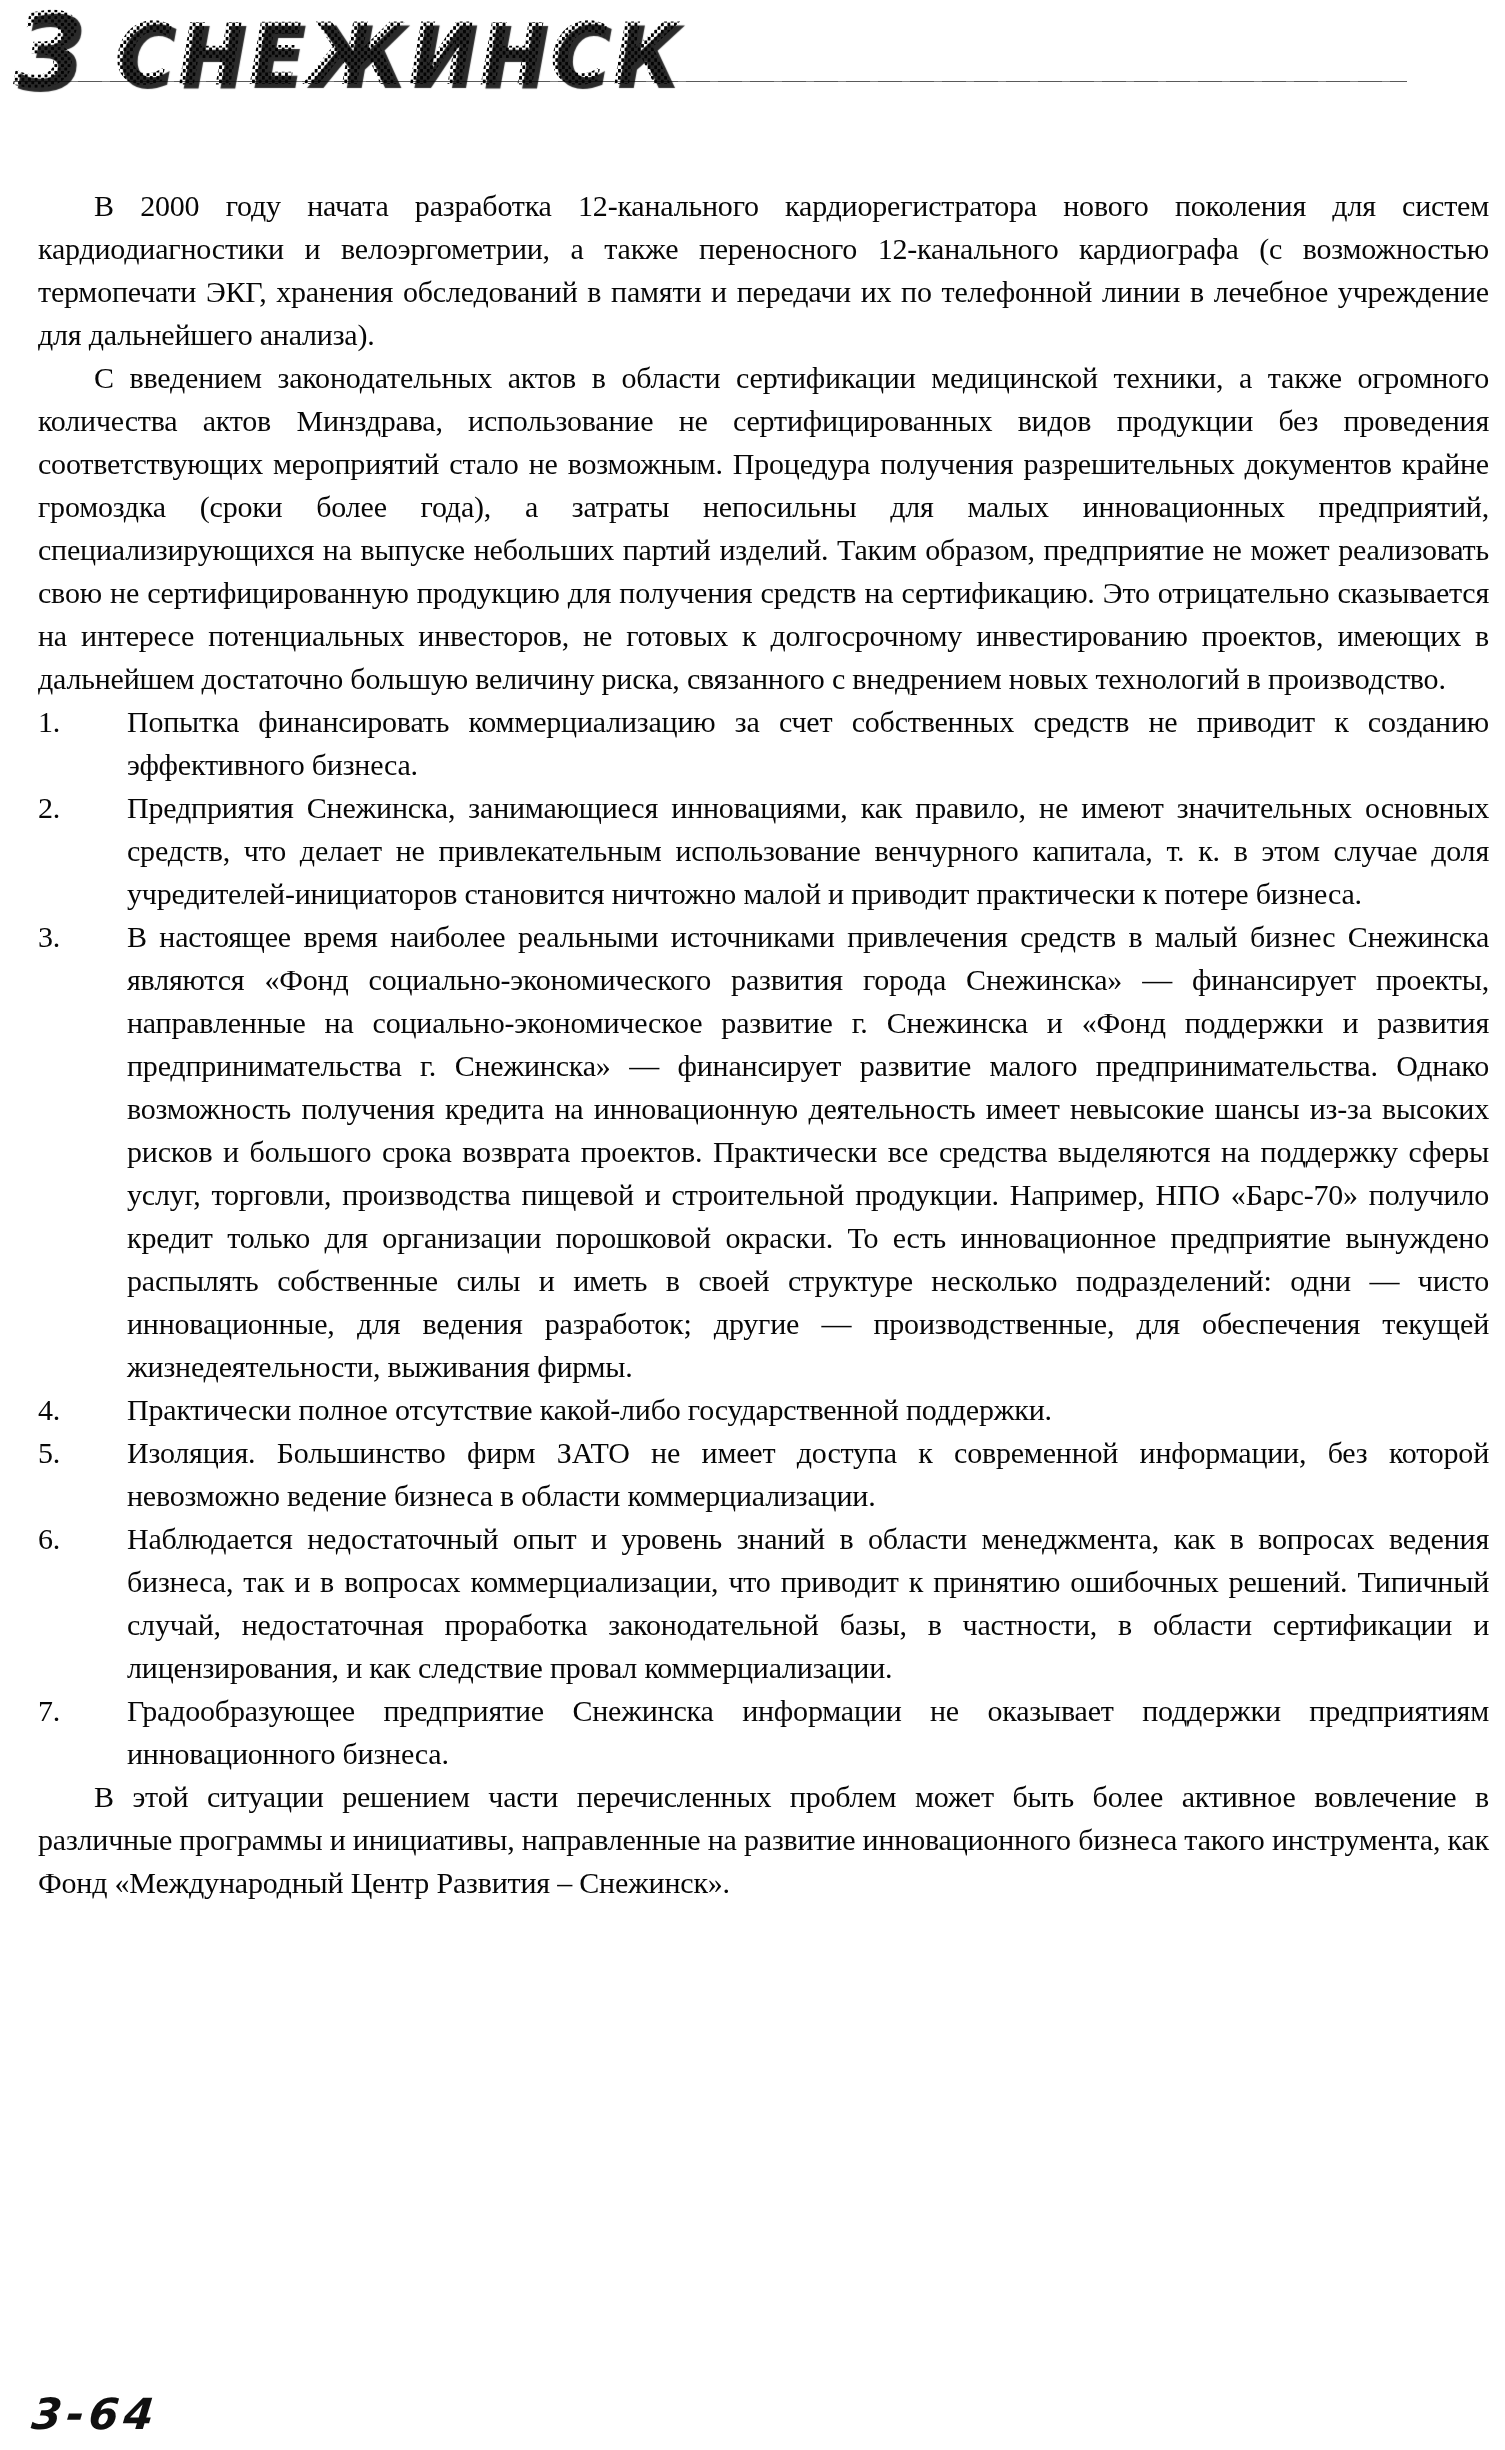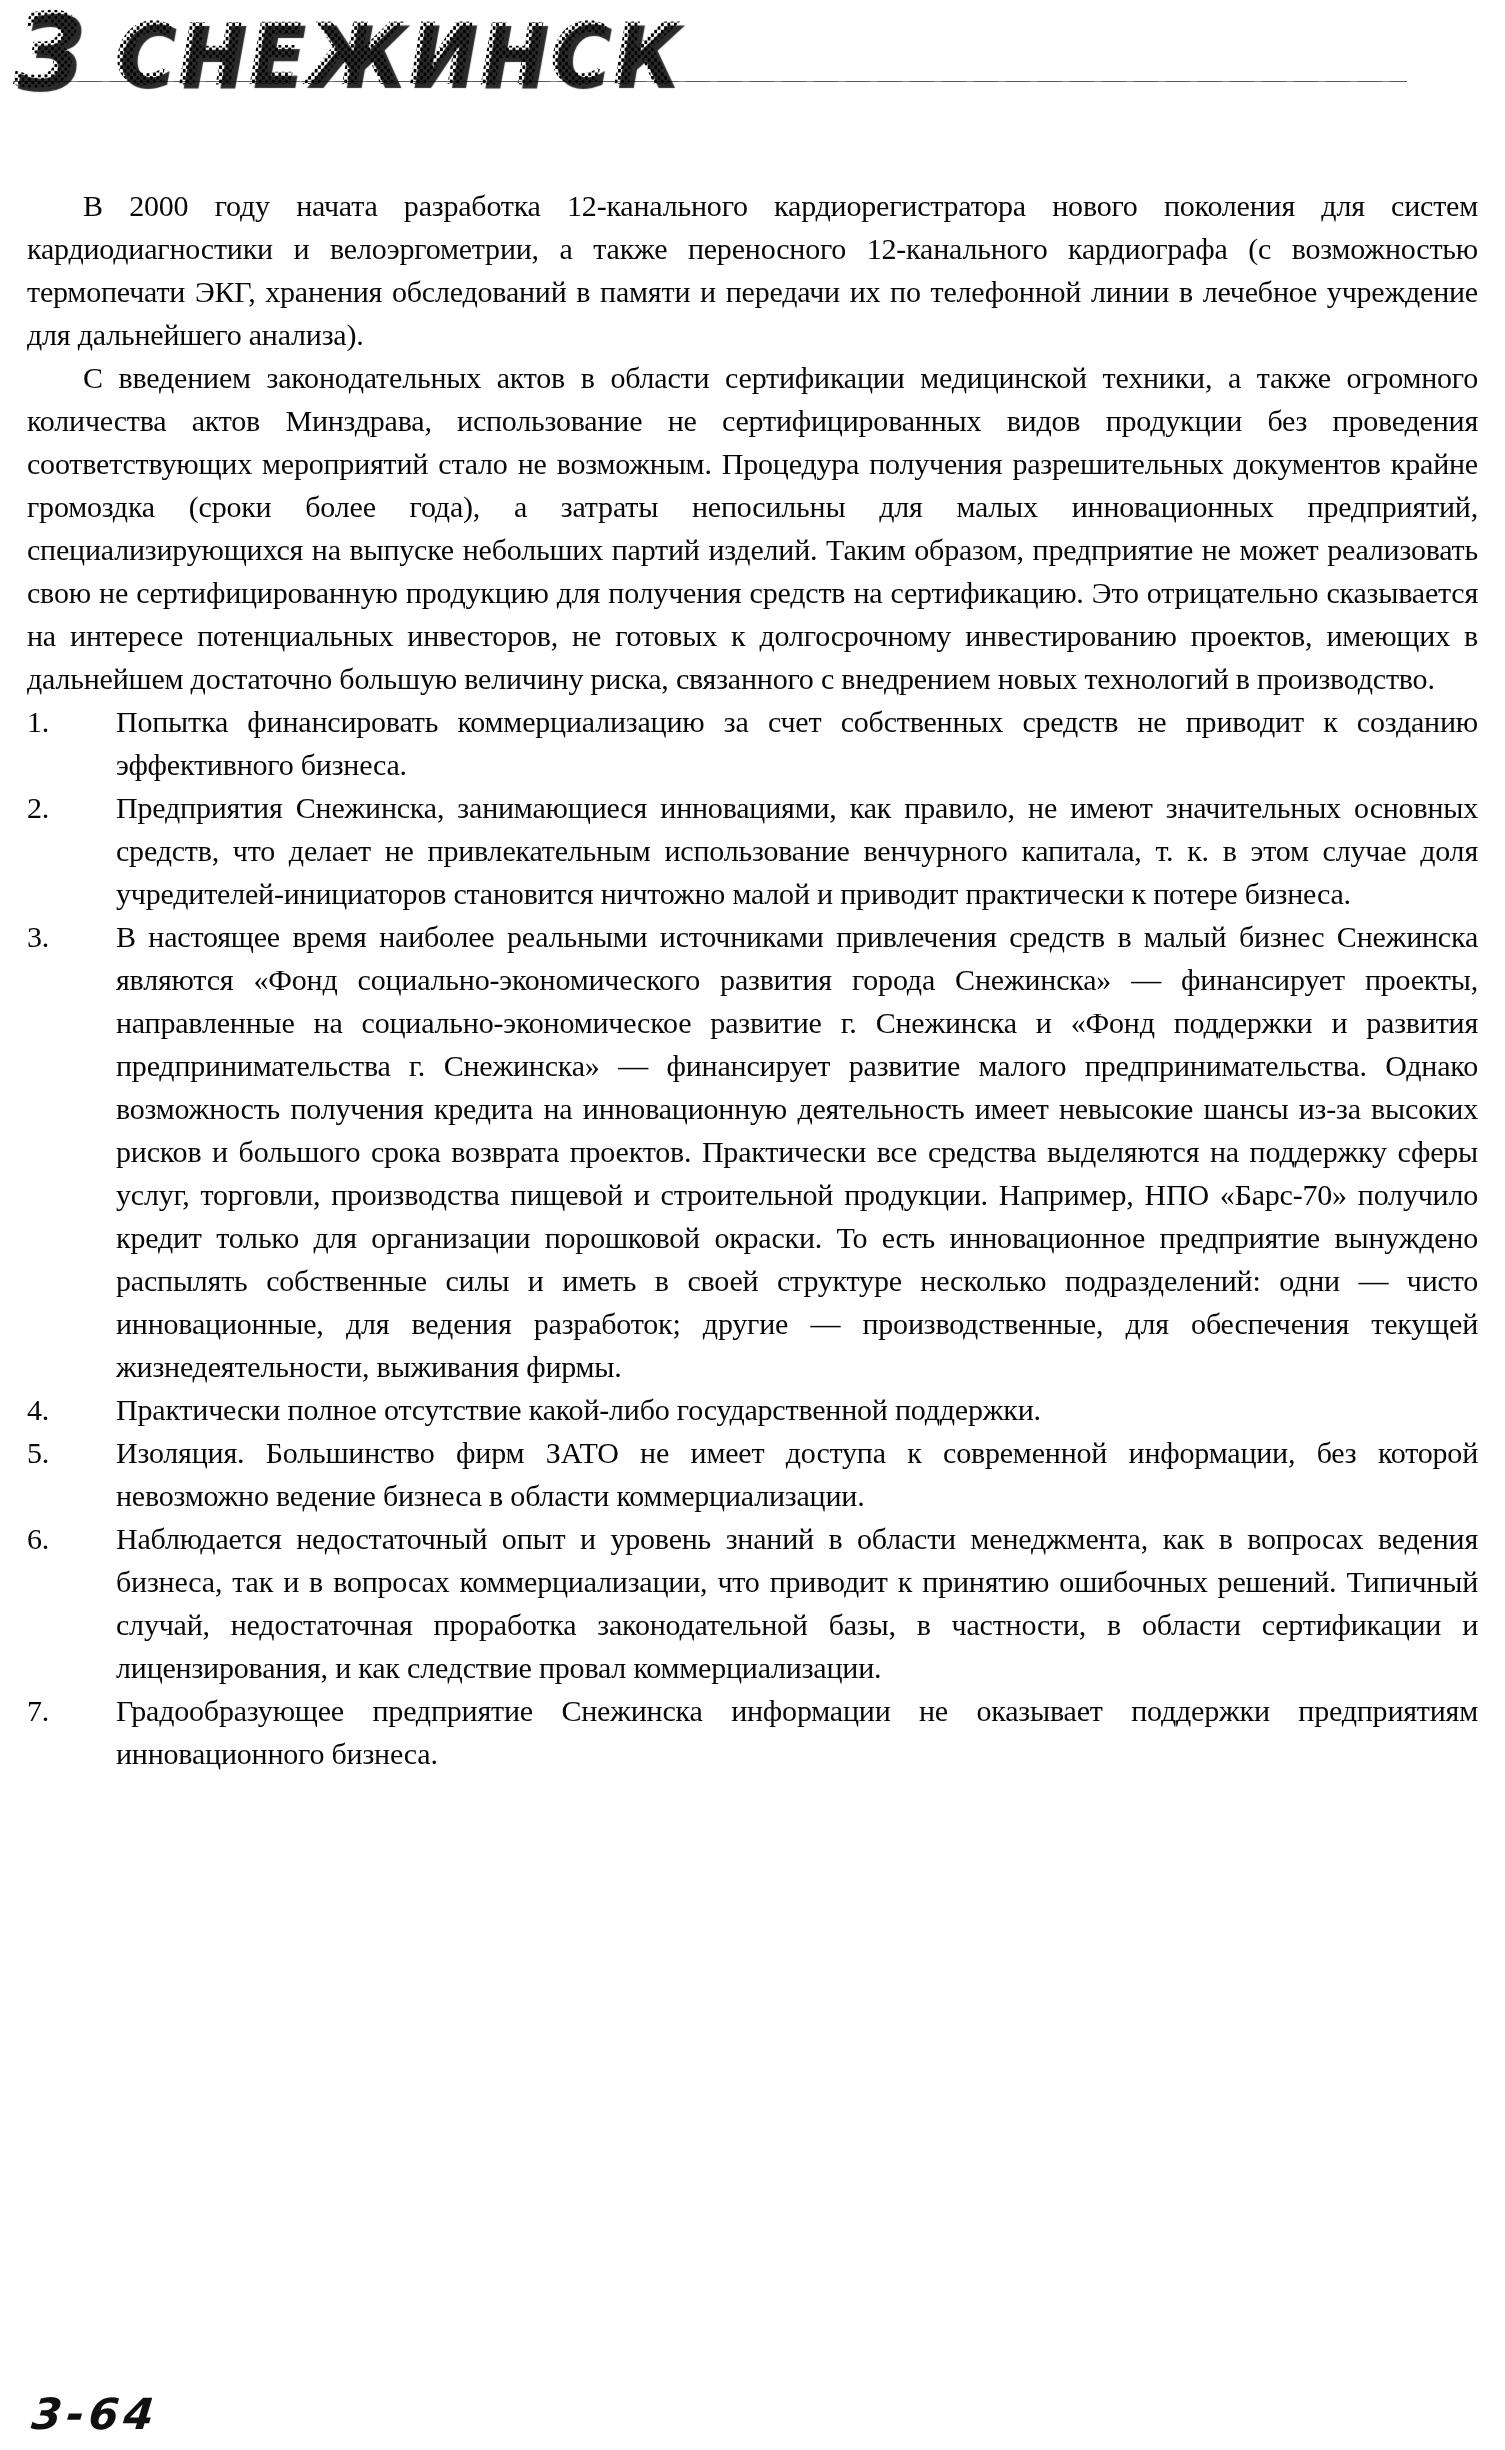--- a/index.html
+++ b/index.html
@@ -64,21 +64,21 @@
     line-height: 0.9;
     letter-spacing: 4.7px;
     transform: scaleY(1.08);
     transform-origin: bottom left;
   }
 
   
   .content {
     position: absolute;
     top: 184px;
-    left: 27px;
+    left: 38px;
     width: 1451px;
     font-size: 30px;
     line-height: 43px;
     letter-spacing: -0.2px;
     text-align: justify;
     color: #070707;
   }
   .para {
     margin: 0;
     text-indent: 56px;
@@ -161,19 +161,20 @@
         <div class="list-item-text">Наблюдается недостаточный опыт и уровень знаний в области менеджмента, как в вопросах ведения бизнеса, так и в вопросах коммерциализации, что приводит к принятию ошибочных решений. Типичный случай, недостаточная проработка законодательной базы, в частности, в области сертификации и лицензирования, и как следствие провал коммерциализации.</div>
       </div>
 
       <div class="list-item">
         <span class="list-item-number">7.</span>
         <div class="list-item-text">Градообразующее предприятие Снежинска информации не оказывает поддержки предприятиям инновационного бизнеса.</div>
       </div>
 
     </div>
 
+    <p class="para">В этой ситуации решением части перечисленных проблем может быть более активное вовлечение в различные программы и инициативы, направленные на развитие инновационного бизнеса такого инструмента, как Фонд «Международный Центр Развития – Снежинск».</p>
 
   </div>
 
   <div class="footer-page-number">3-64</div>
 
 </div>
 
 
 </body></html>

